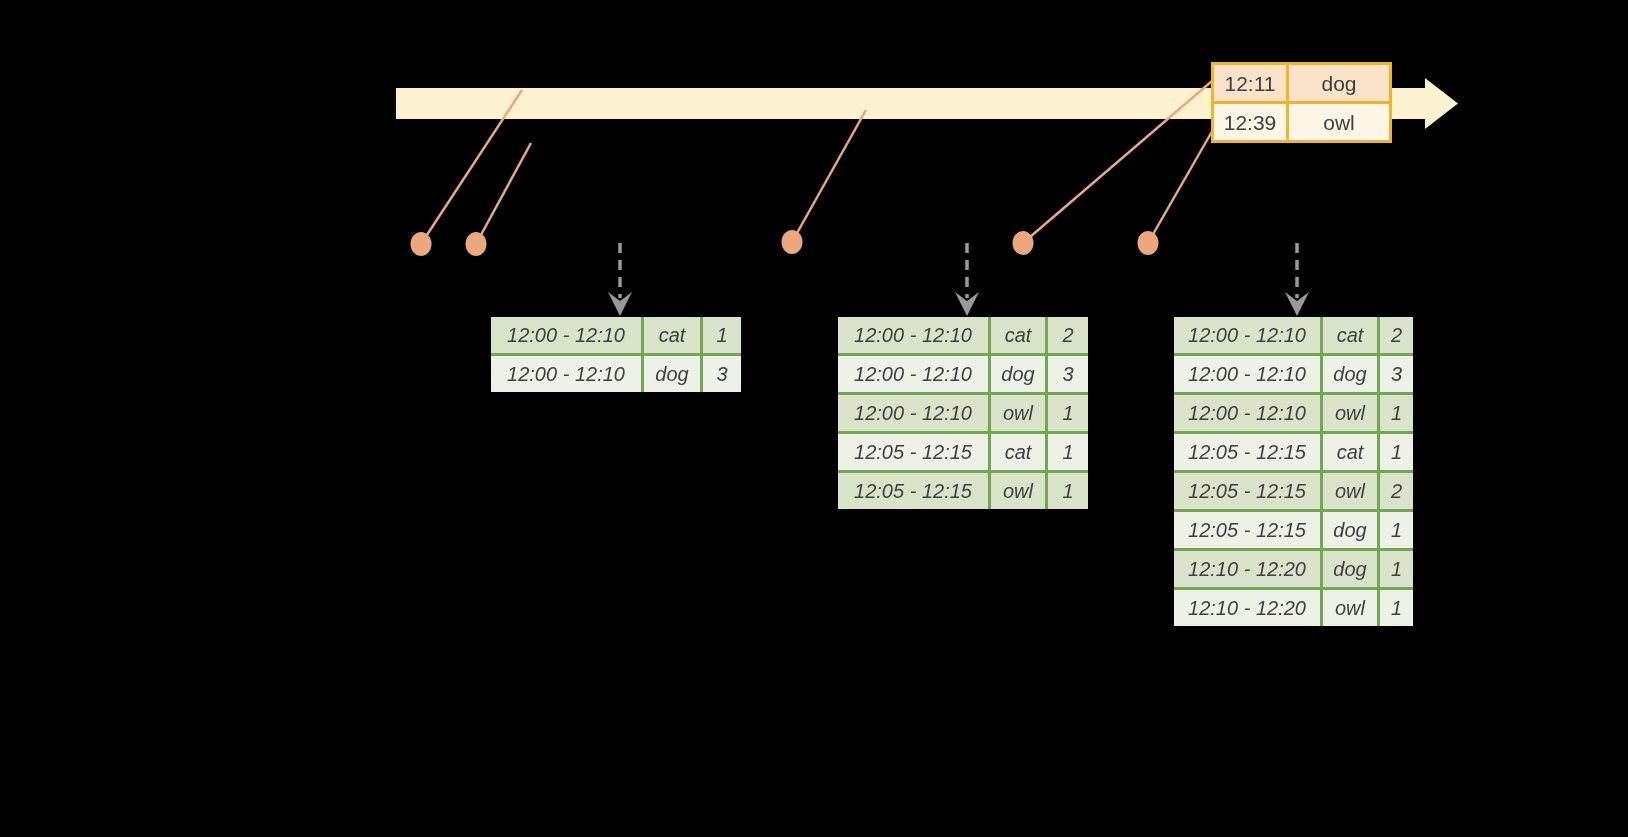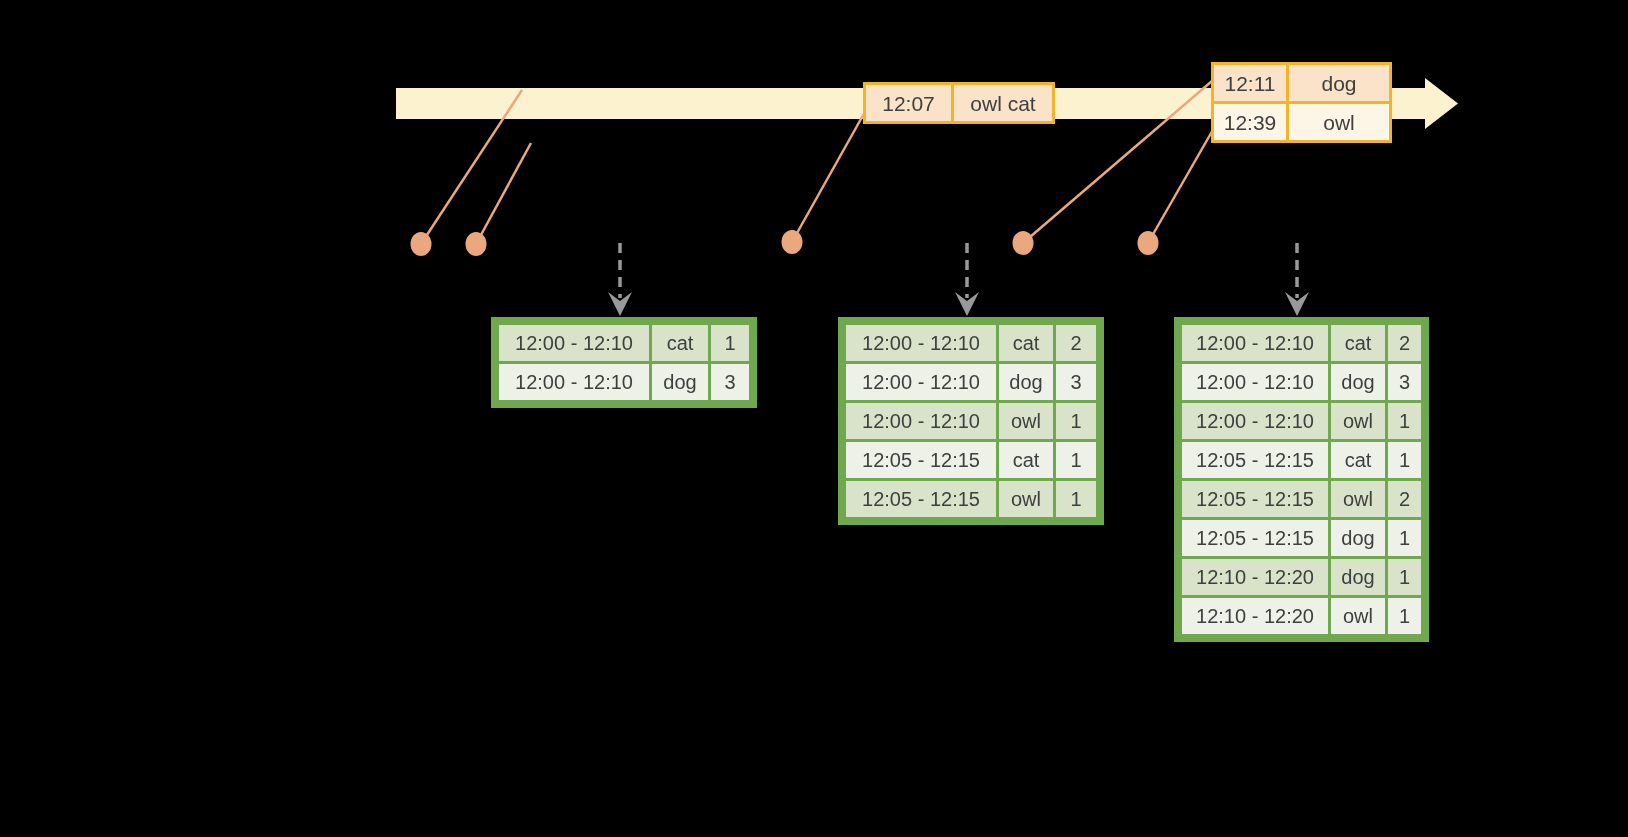--- a/index.html
+++ b/index.html
@@ -6,21 +6,21 @@
   html,body{margin:0;padding:0;background:#000;}
   #canvas{position:relative;width:1628px;height:837px;background:#000;overflow:hidden;
           font-family:"Liberation Sans","DejaVu Sans",sans-serif;color:#3f3f3f;}
   #gfx{position:absolute;left:0;top:0;}
   
   .ev{position:absolute;display:grid;gap:3px;padding:3px;background:#f0b42d;grid-auto-rows:36px;}
   .ev .c{display:flex;align-items:center;justify-content:center;font-size:21px;line-height:1;}
   .ev .peach{background:#fae3c8;}
   .ev .cream{background:#fdf5e5;}
   
-  .rt{position:absolute;display:grid;gap:3px;padding:8px;background:#6fa84e;grid-auto-rows:36px;}
+  .rt{position:absolute;display:grid;gap:3px;padding:0;background:#6fa84e;grid-auto-rows:36px;font-style:italic;}
   .rt .c{display:flex;align-items:center;justify-content:center;font-size:20px;line-height:1;}
   .rt .dark{background:#d9e3ca;}
   .rt .light{background:#eef1e8;}
 </style>
 </head>
 <body>
 
 <div id="canvas">
 
   <svg id="gfx" width="1628" height="837" viewBox="0 0 1628 837">
@@ -52,24 +52,20 @@
       <line x1="1297" y1="243" x2="1297" y2="298"></line>
     </g>
     <g stroke="none" fill="#999999">
       <path d="M608 292 L620 316 L632 292 L620 301 Z"></path>
       <path d="M955 292 L967 316 L979 292 L967 301 Z"></path>
       <path d="M1285 292 L1297 316 L1309 292 L1297 301 Z"></path>
     </g>
   </svg>
 
 
-  <div class="ev" style="left:863px;top:82px;grid-template-columns:85px 98px;">
-    <div class="c peach">12:07</div>
-    <div class="c peach">owl cat</div>
-  </div>
 
   <div class="ev" style="left:1211px;top:62px;grid-template-columns:72px 100px;">
     <div class="c peach">12:11</div>
     <div class="c peach">dog</div>
     <div class="c cream">12:39</div>
     <div class="c cream">owl</div>
   </div>
 
   <div class="rt" style="left:491px;top:317px;grid-template-columns:150px 56px 38px;">
     <div class="c dark">12:00 - 12:10</div>

